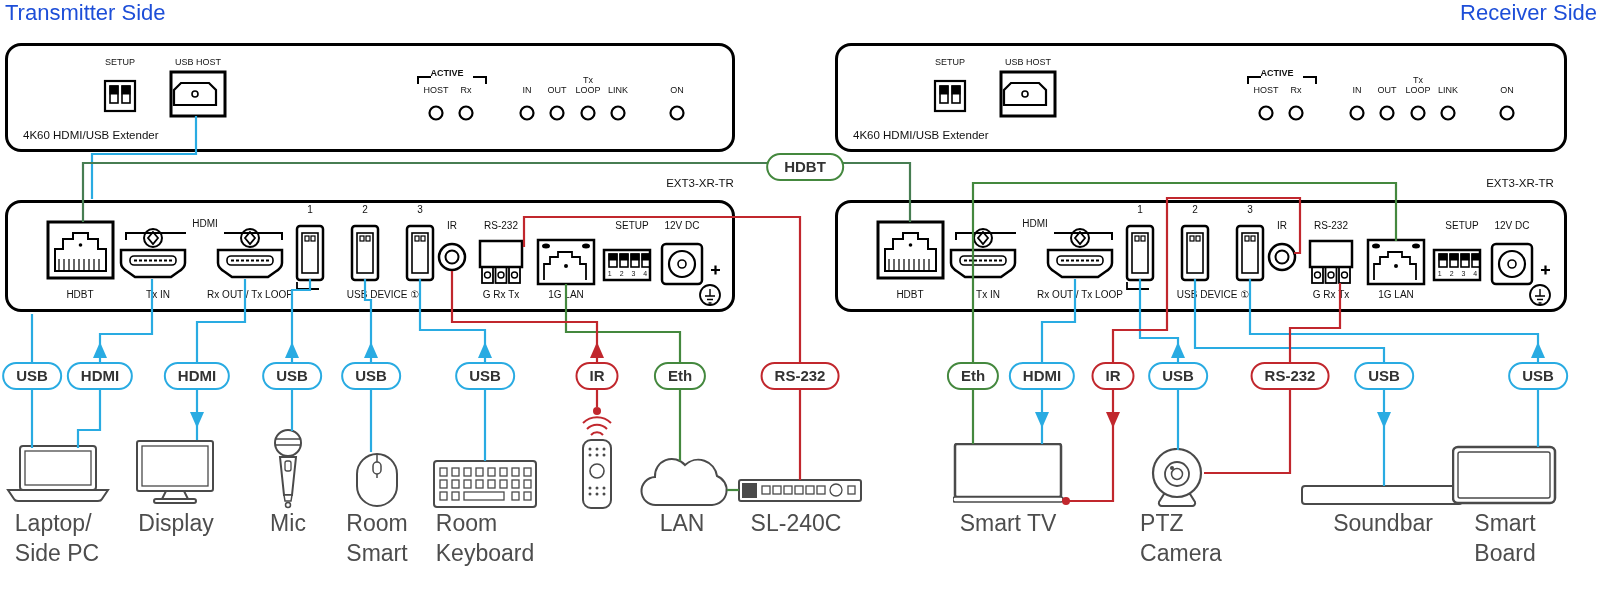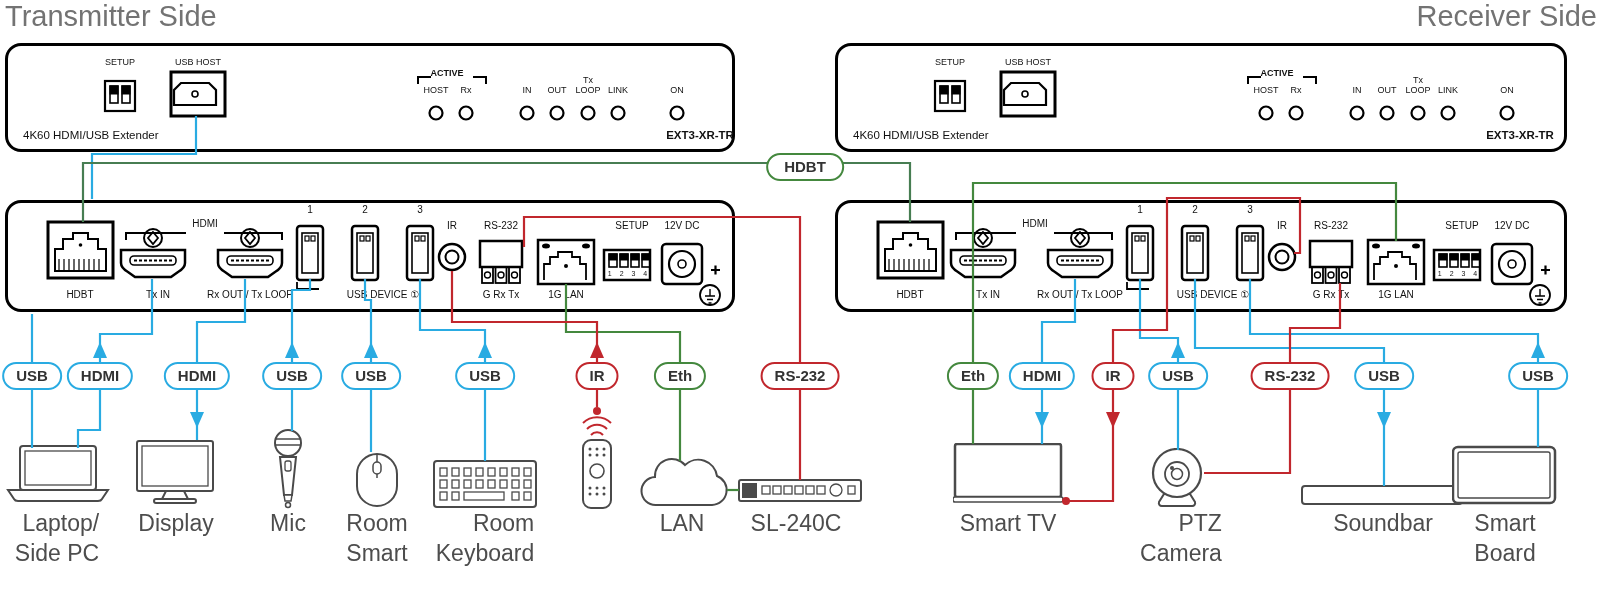--- a/index.html
+++ b/index.html
@@ -1,31 +1,31 @@
 <!DOCTYPE html>
 <html><head>
 <meta charset="utf-8">
 <style>
   html,body{margin:0;padding:0;background:#fff;}
   #canvas{position:relative;width:1605px;height:606px;background:#fff;overflow:hidden;
           font-family:"Liberation Sans",sans-serif;}
-  .title{position:absolute;top:0;font-size:29px;color:#737373;white-space:nowrap;}
+  .title{position:absolute;top:0;font-size:22px;color:#1d4ed8;white-space:nowrap;}
   .panel{position:absolute;background:#fff;border:3px solid #000;border-radius:16px;z-index:1;}
   .lbl{position:absolute;transform:translateX(-50%);white-space:nowrap;color:#111;
        font-size:10px;z-index:3;}
   .lbl-sm{font-size:9px;}
   .lbl-left{position:absolute;white-space:nowrap;color:#111;font-size:11.5px;z-index:3;}
-  .model{font-weight:bold;}
+  .model{font-weight:normal;margin-top:48px;}
   .dipnum{font-size:7px;letter-spacing:3px;}
   .pill{position:absolute;transform:translateX(-50%);background:#fff;border:2px solid #29abe2;
         border-radius:15px;height:24px;line-height:24px;padding:0 12px;font-weight:bold;
         font-size:15px;color:#333;z-index:6;text-align:center;white-space:nowrap;}
   .pill.g{border-color:#44883e;}
   .pill.r{border-color:#c1272d;}
-  .devlbl{position:absolute;transform:translateX(-50%);text-align:right;color:#4d4d4d;
+  .devlbl{position:absolute;transform:translateX(-50%);text-align:left;color:#4d4d4d;
           font-size:23px;line-height:30px;z-index:2;white-space:nowrap;}
   .wires{position:absolute;left:0;top:0;z-index:5;}
   .psvg{position:absolute;z-index:2;}
   .dev{position:absolute;z-index:1;}
 </style>
 </head>
 <body>
 
 <div id="canvas">
 

